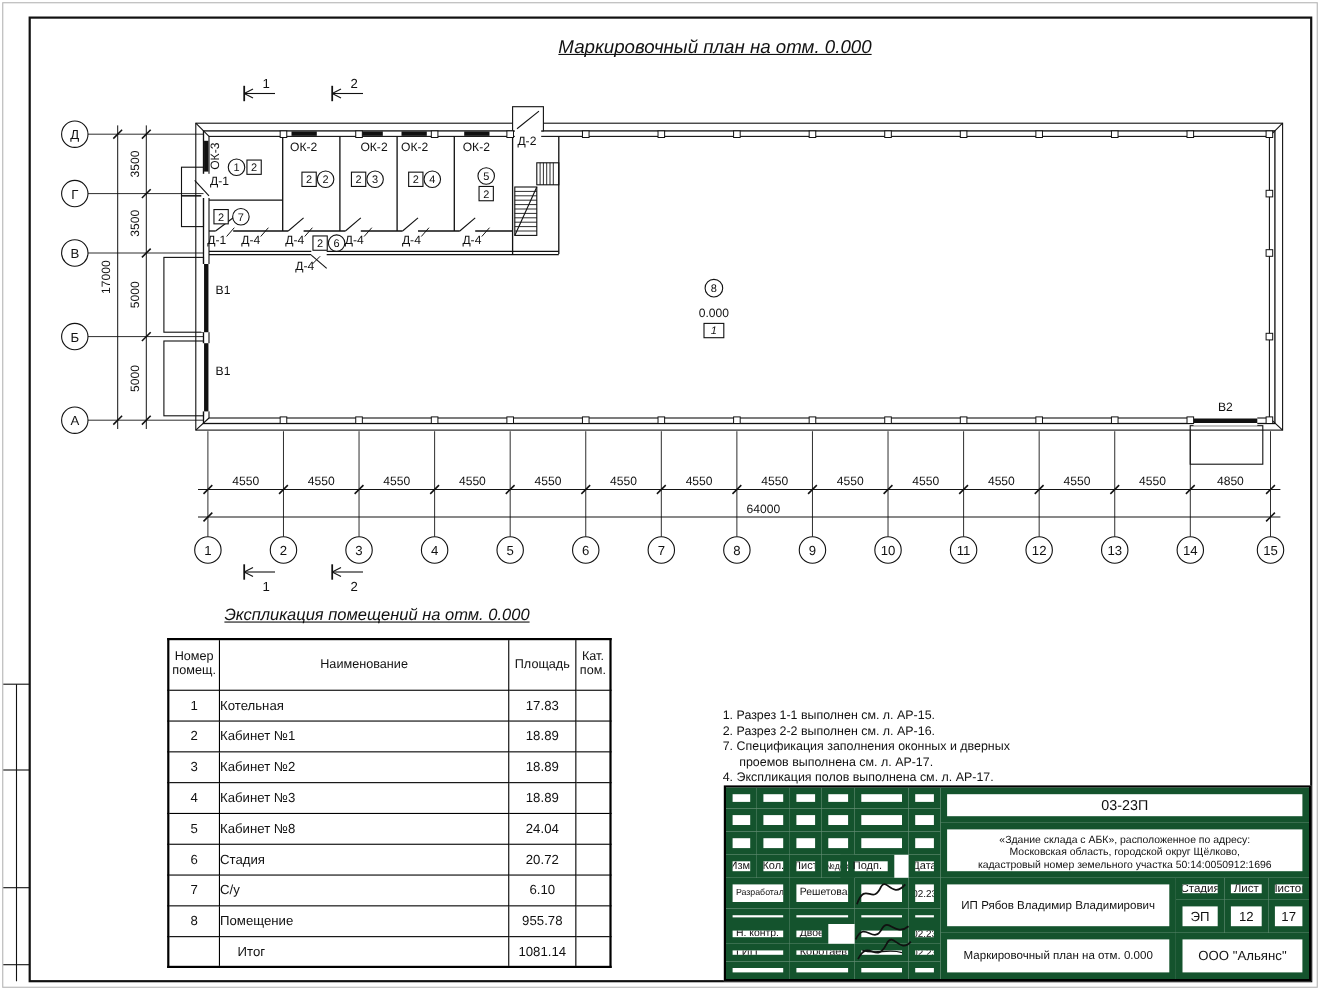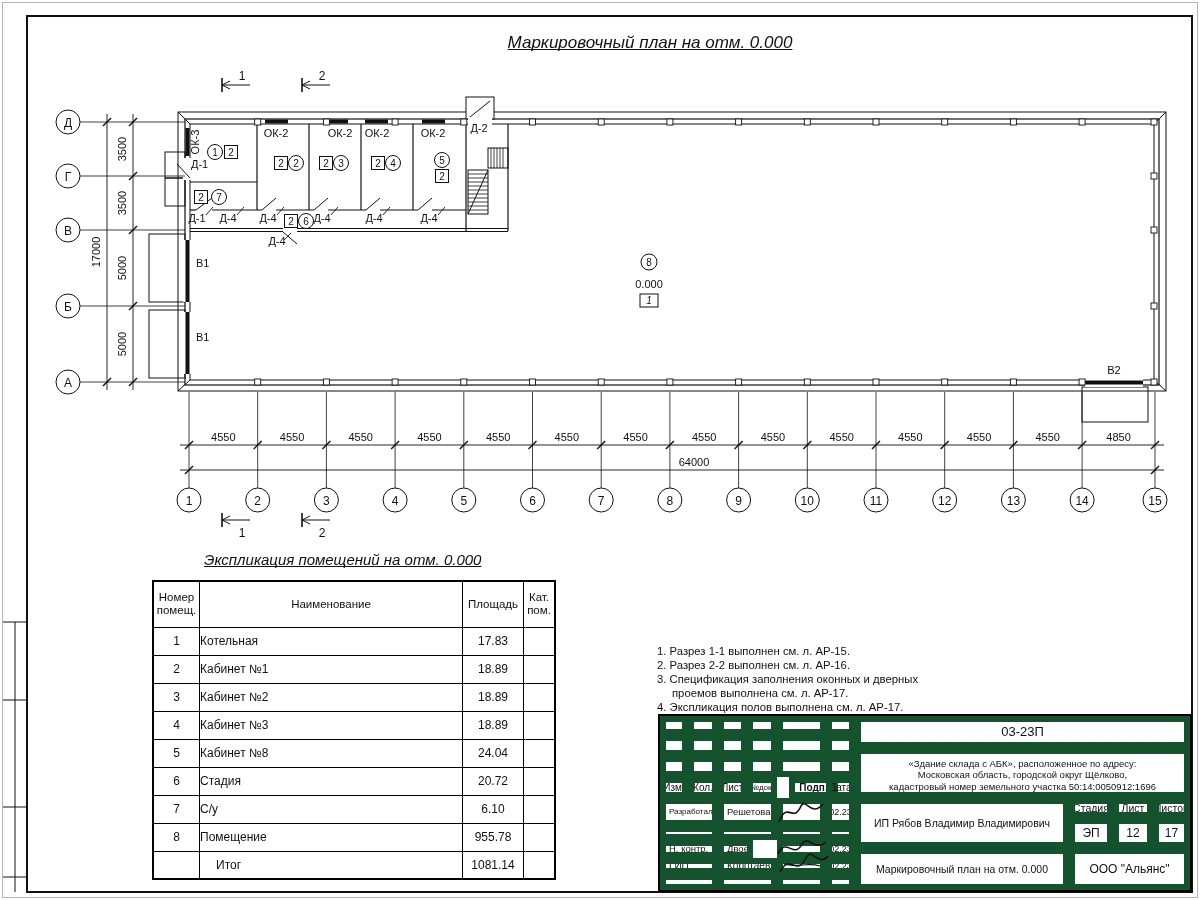--- a/index.html
+++ b/index.html
@@ -412,32 +412,32 @@
         <td class="nm" style="padding-left: 16px;">Итог</td>
         <td class="ar">1081.14</td>
         <td class="ct"></td>
       </tr>
     </tbody>
 </table>
 
 <div class="notes">
   <div>1. Разрез 1-1 выполнен см. л. АР-15.</div>
   <div>2. Разрез 2-2 выполнен см. л. АР-16.</div>
-  <div>3. Спецификация заполнения оконных и дверных</div>
+  <div>7. Спецификация заполнения оконных и дверных</div>
   <div class="indent">проемов выполнена см. л. АР-17.</div>
   <div>4. Экспликация полов выполнена см. л. АР-17.</div>
 </div>
 
 <div class="stamp">
 
   <div class="c f10" style="left:0;top:61px;width:28px;height:21px;">Изм.</div>
   <div class="c f10" style="left:28px;top:61px;width:30px;height:21px;">Кол.</div>
   <div class="c f10" style="left:58px;top:61px;width:29px;height:21px;">Лист</div>
   <div class="c f8" style="left:87px;top:61px;width:30px;height:21px;text-align:right;">№док.</div>
-  <div class="c f10" style="left:129px;top:61px;width:49px;height:21px;font-weight:bold;">Подп.</div>
+  <div class="c f10" style="left:104px;top:61px;width:49px;height:21px;">Подп.</div>
   <div class="c f10" style="left:166px;top:61px;width:29px;height:21px;">Дата</div>
 
   <div class="c cl f8" style="left:0;top:82px;width:58px;height:28px;">Разработал</div>
   <div class="c cl f95" style="left:58px;top:82px;width:59px;height:28px;">Решетова</div>
   <div class="c" style="left:117px;top:82px;width:49px;height:28px;"></div>
   <div class="c f9" style="left:166px;top:82px;width:29px;height:28px;">02.23</div>
 
   <div class="c" style="left:0;top:110px;width:58px;height:14px;"></div>
   <div class="c" style="left:58px;top:110px;width:59px;height:14px;"></div>
   <div class="c" style="left:117px;top:110px;width:49px;height:14px;"></div>

